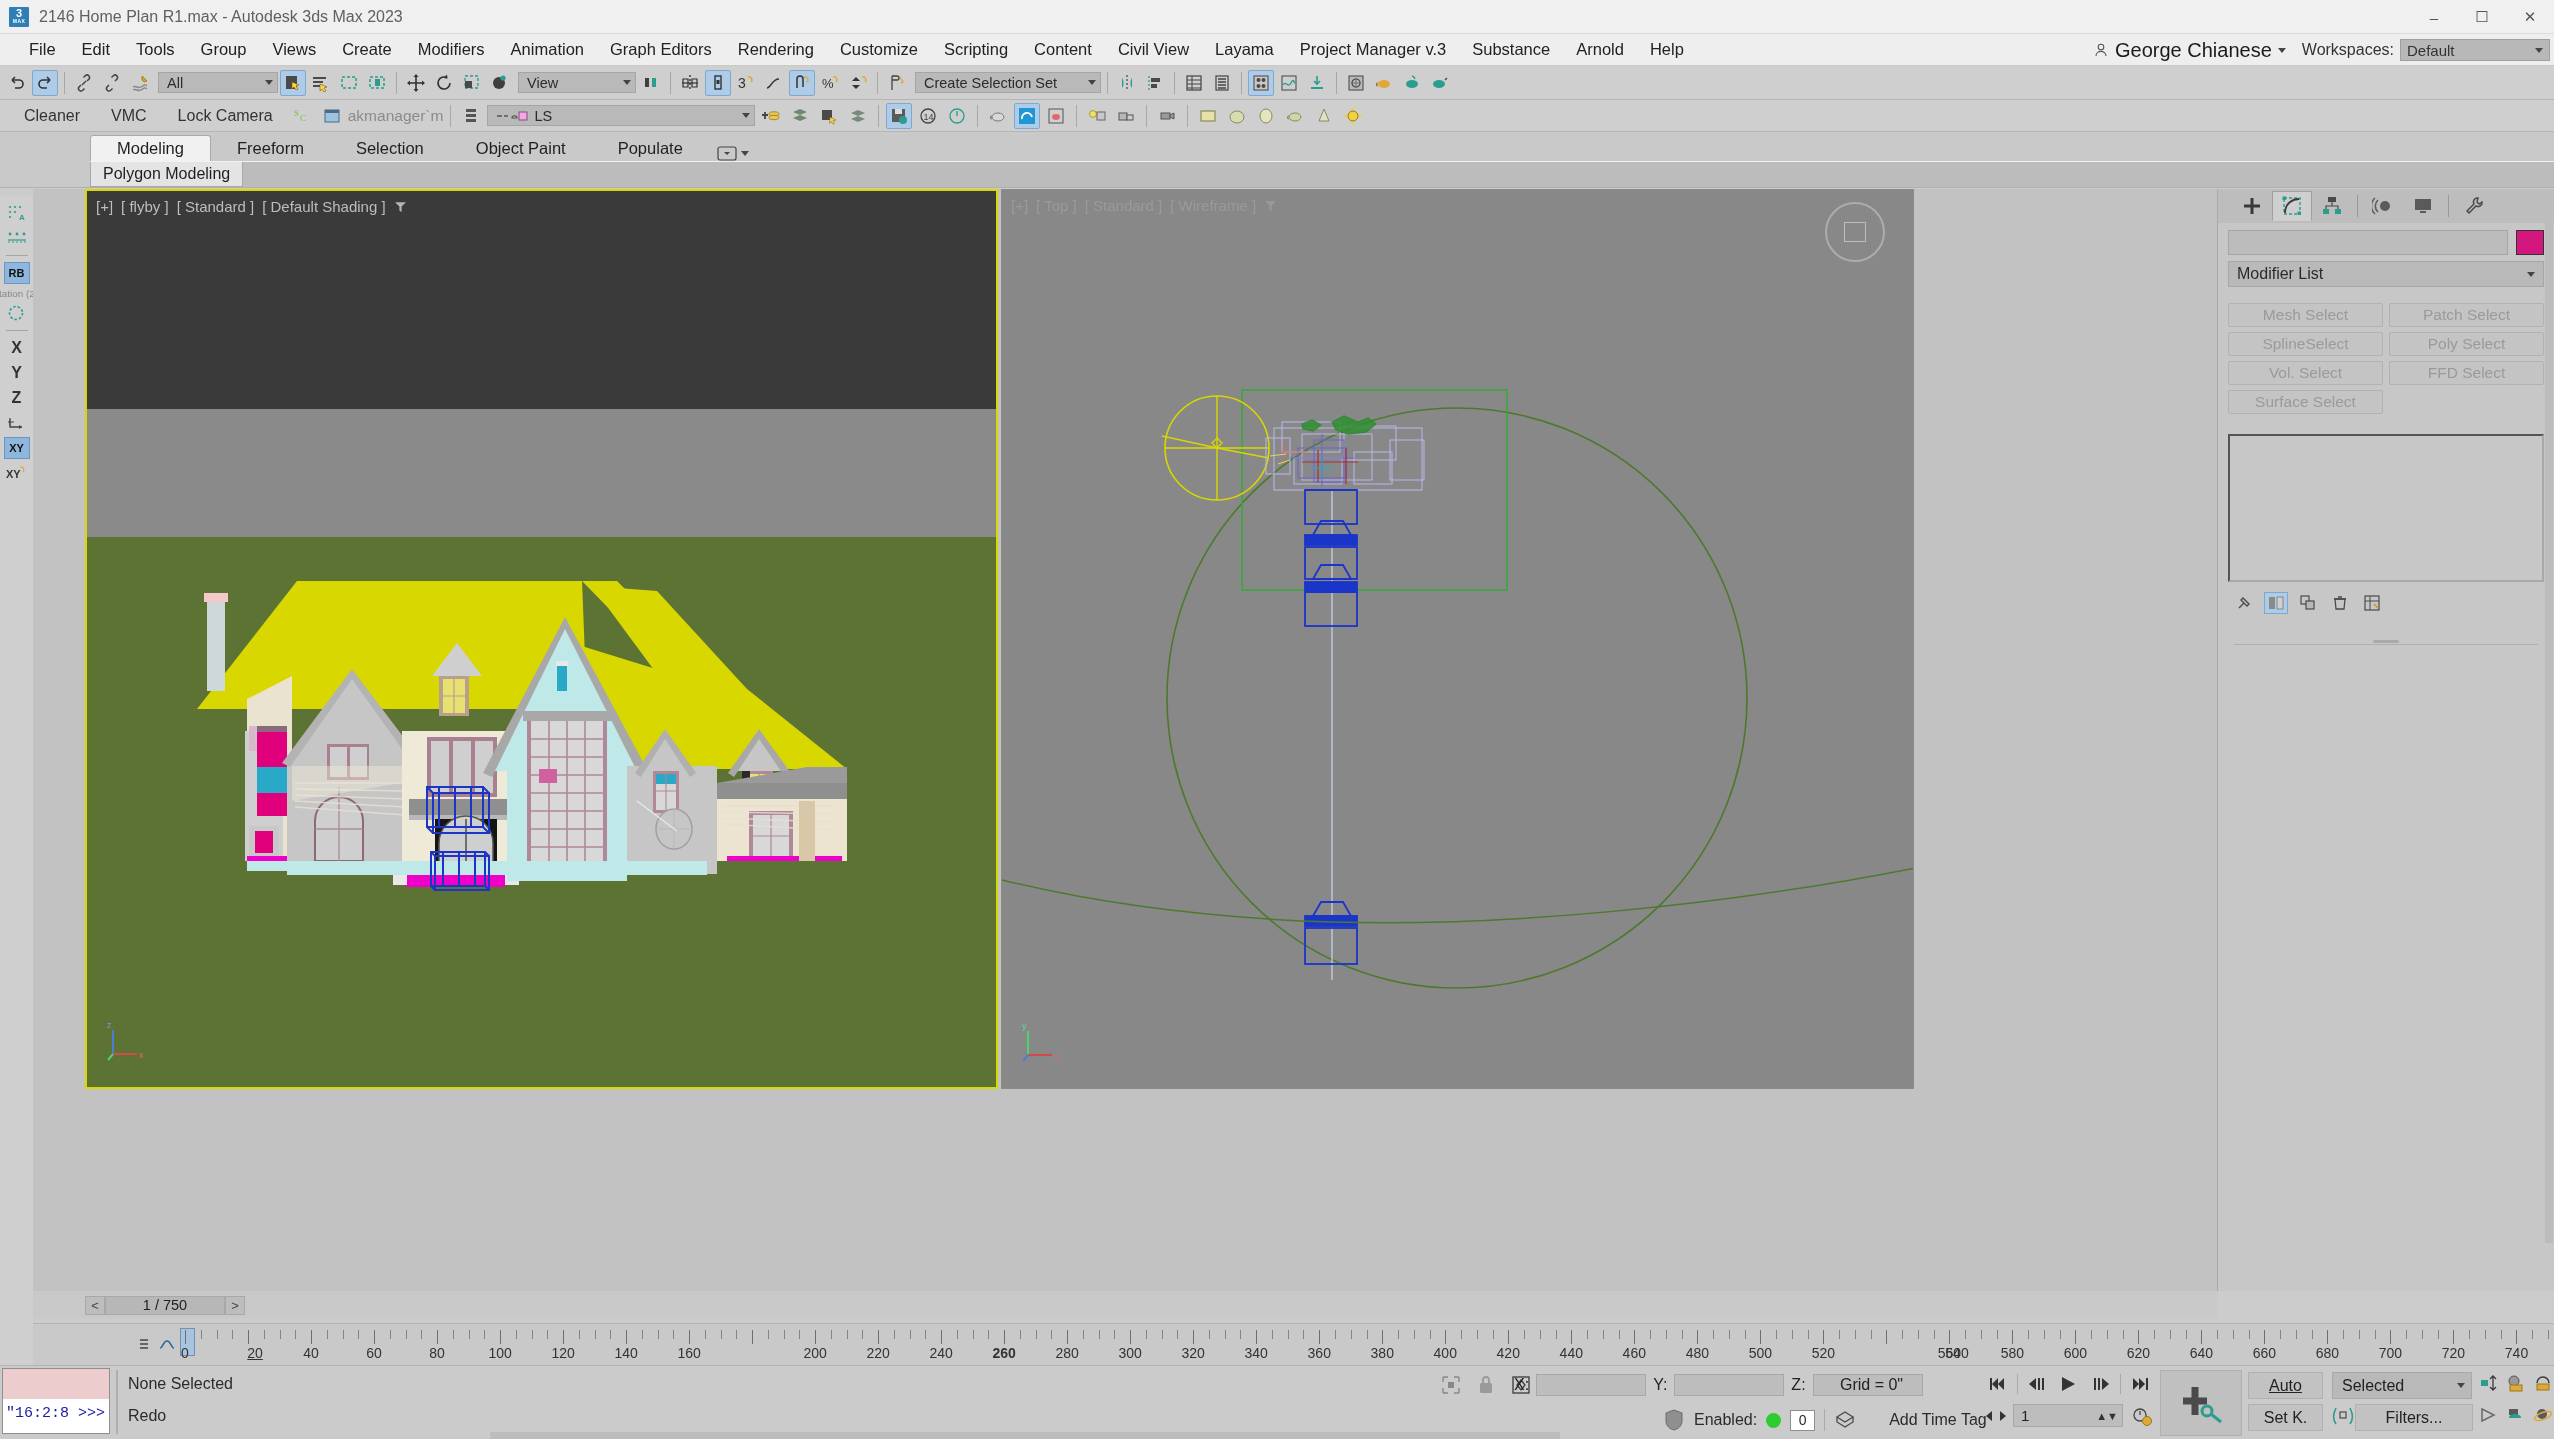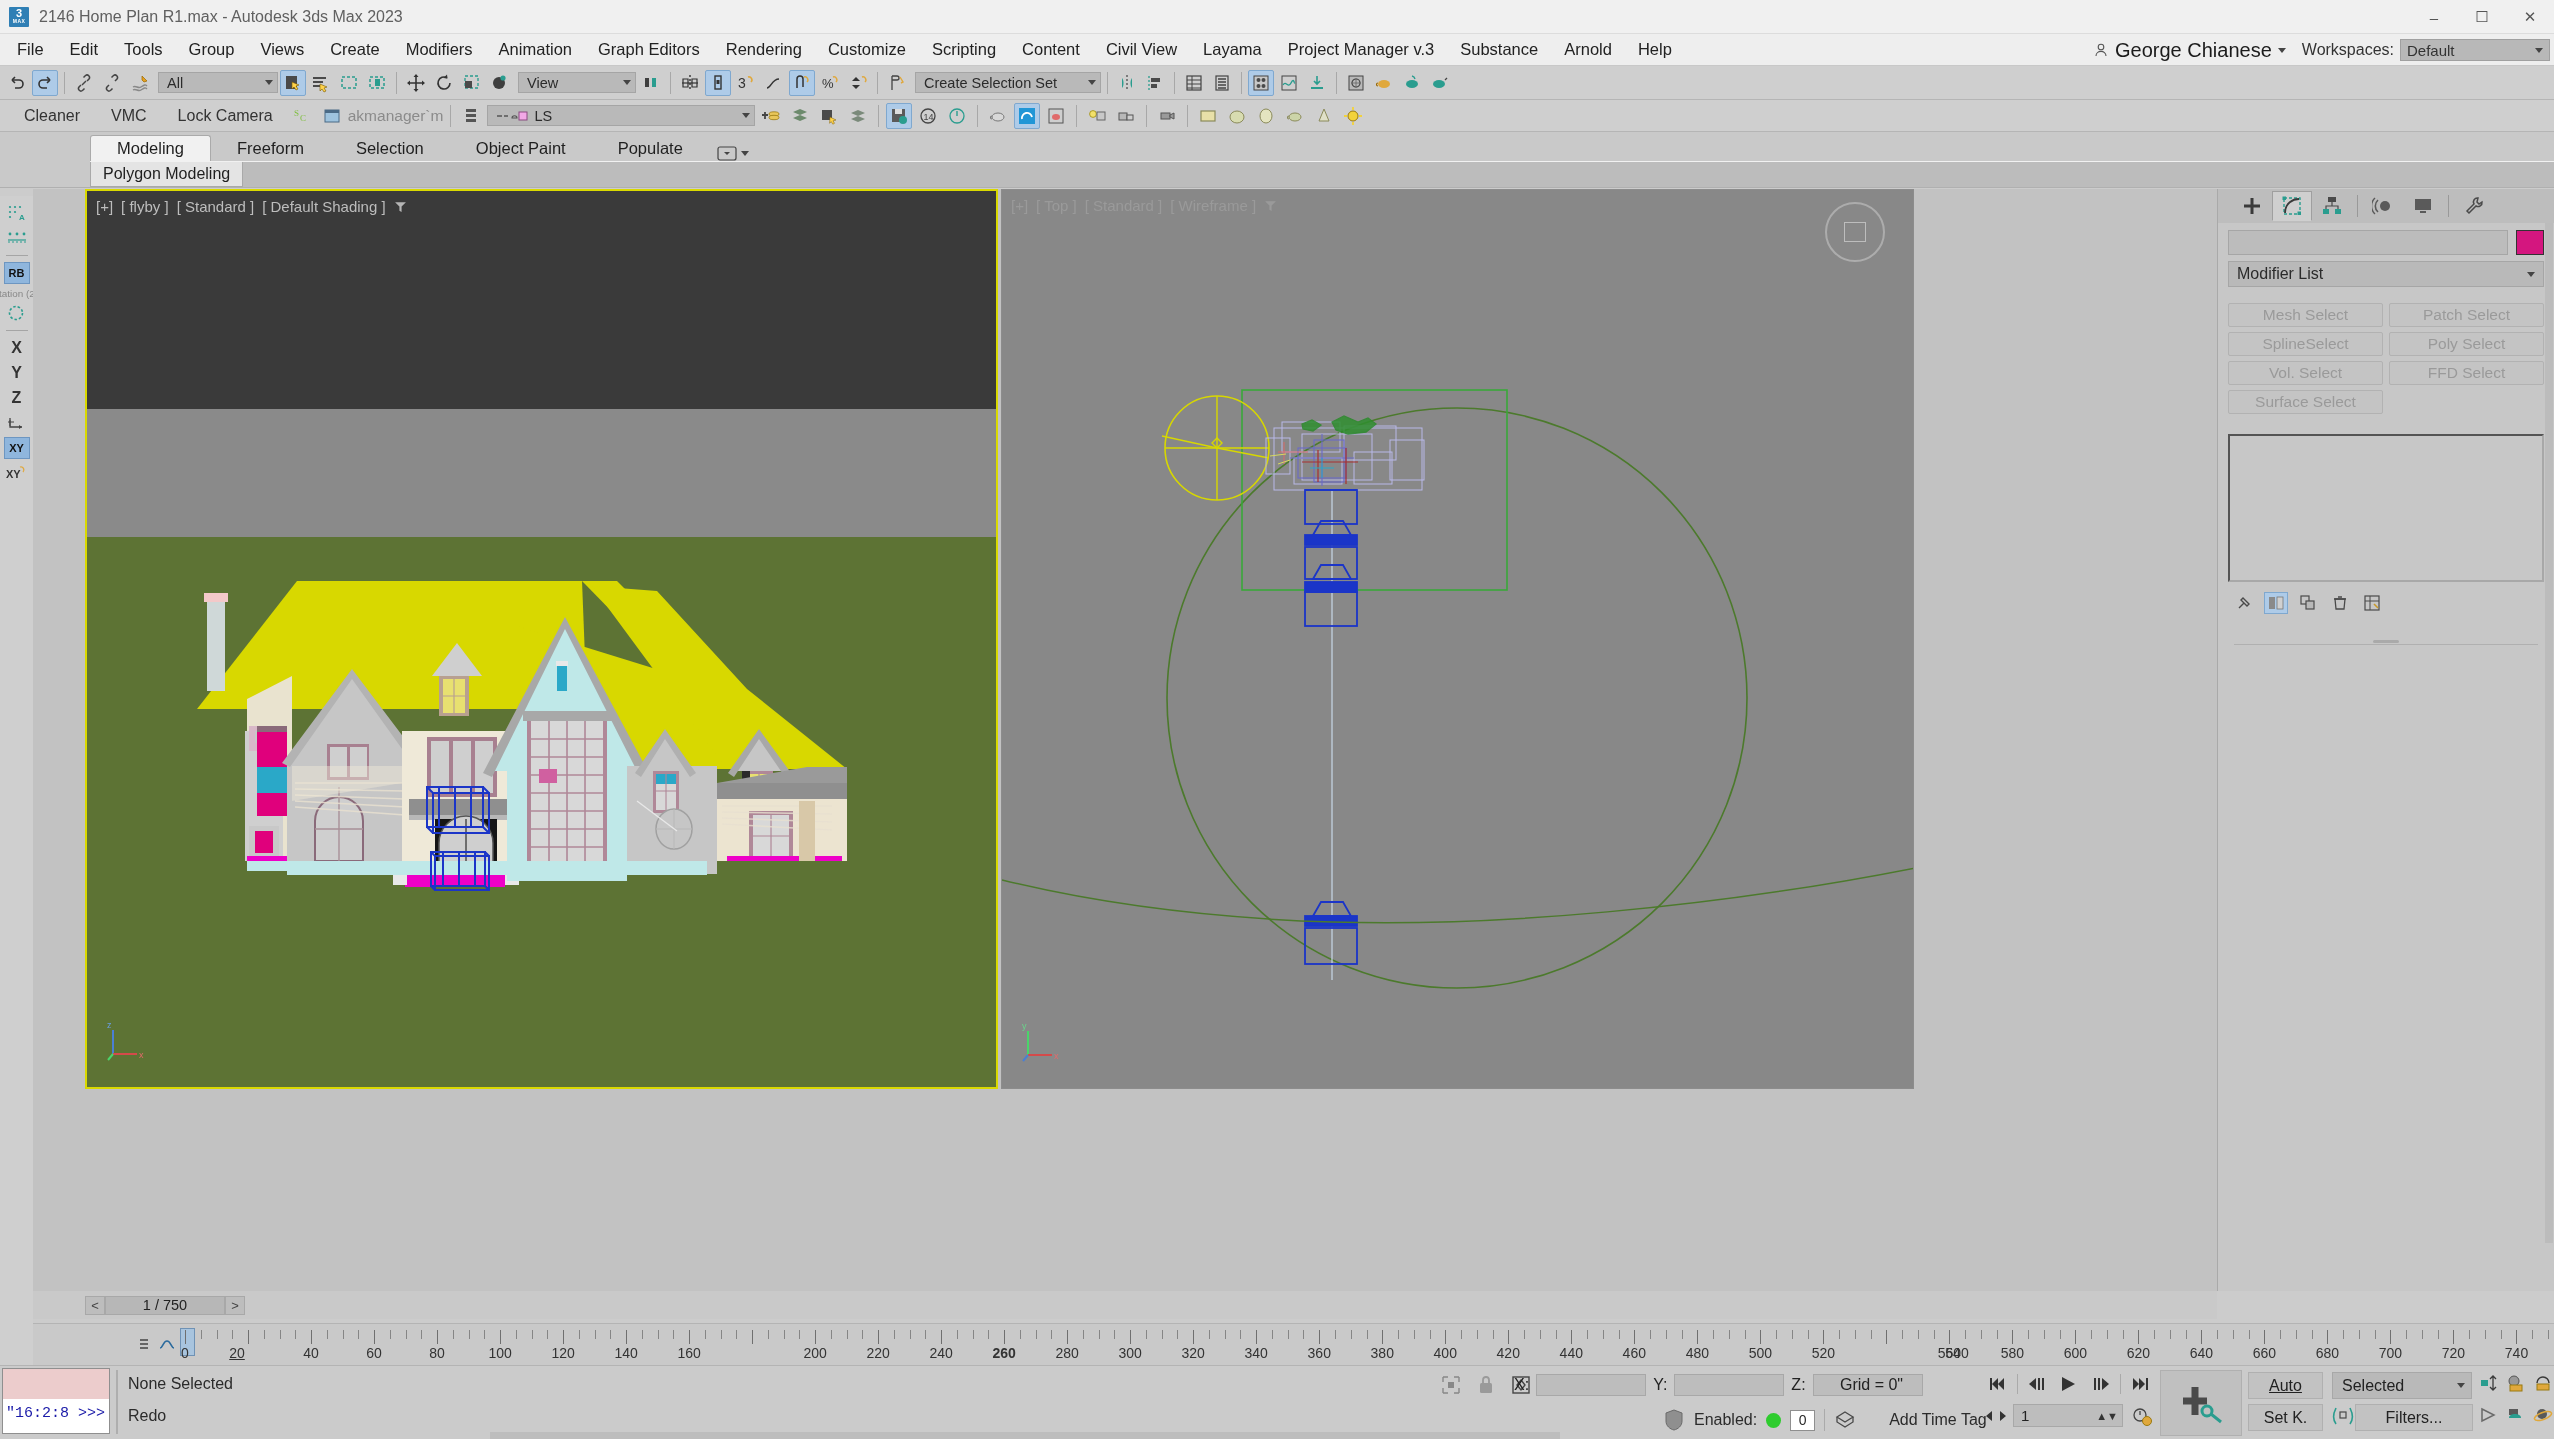--- a/index.html
+++ b/index.html
@@ -27,21 +27,21 @@
   .max-logo .l1{font-size:11px;}
   .max-logo .l2{font-size:5px;letter-spacing:.4px;}
   .title-text{ font-size:16px; color:#606060; }
   .win-btns{ position:absolute; right:0; top:0; height:34px; display:flex; }
   .win-btn{ width:48px; height:34px; display:flex; align-items:center; justify-content:center;
             font-size:15px; color:#555; }
 
   
   .menubar{
     height:32px; background:#eeeeee; display:flex; align-items:center;
-    border-bottom:1px solid #c8c8c8; position:relative; padding-left:4px;
+    border-bottom:1px solid #c8c8c8; position:relative; padding-left:16px;
   }
   .menu-item{ padding:4px 13px; font-size:16.5px; color:#222; white-space:nowrap; }
   .user-area{ position:absolute; right:4px; top:0; height:32px; display:flex; align-items:center; gap:6px;}
   .user-chip{ display:flex; align-items:center; gap:6px; padding:2px 4px; }
   .user-ico{ width:16px;height:16px; }
   .user-name{ font-size:20px; color:#1b1b1b;}
   .ws-label{ font-size:16px; color:#333; margin-left:6px;}
   .ws-select{
     width:150px; height:22px; background:#b8b8b8; border:1px solid #a0a0a0;
     display:flex; align-items:center; padding:0 6px; font-size:15px; color:#333;
@@ -1226,21 +1226,21 @@
         <div class="tick minor" style="left: 2236.97px;"></div>
         <div class="tick minor" style="left: 2252.73px;"></div>
         <div class="tick major" style="left: 2268.48px;"></div>
         <div class="tick minor" style="left: 2284.23px;"></div>
         <div class="tick minor" style="left: 2299.99px;"></div>
         <div class="tick minor" style="left: 2315.74px;"></div>
         <div class="tick major" style="left: 2331.49px;"></div>
         <div class="tick minor" style="left: 2347.25px;"></div>
         <div class="tick minor" style="left: 2363px;"></div>
         <div class="ticklabel" style="left: 0px;">0</div>
-        <div class="ticklabel" style="left: 52px; text-decoration: underline;">20</div>
+        <div class="ticklabel" style="left: 70px; text-decoration: underline;">20</div>
         <div class="ticklabel" style="left: 126.027px;">40</div>
         <div class="ticklabel" style="left: 189.04px;">60</div>
         <div class="ticklabel" style="left: 252.053px;">80</div>
         <div class="ticklabel" style="left: 315.067px;">100</div>
         <div class="ticklabel" style="left: 378.08px;">120</div>
         <div class="ticklabel" style="left: 441.093px;">140</div>
         <div class="ticklabel" style="left: 504.107px;">160</div>
         <div class="ticklabel" style="left: 567.12px; margin-top: 40px;">180</div>
         <div class="ticklabel" style="left: 630.133px;">200</div>
         <div class="ticklabel" style="left: 693.147px;">220</div>

